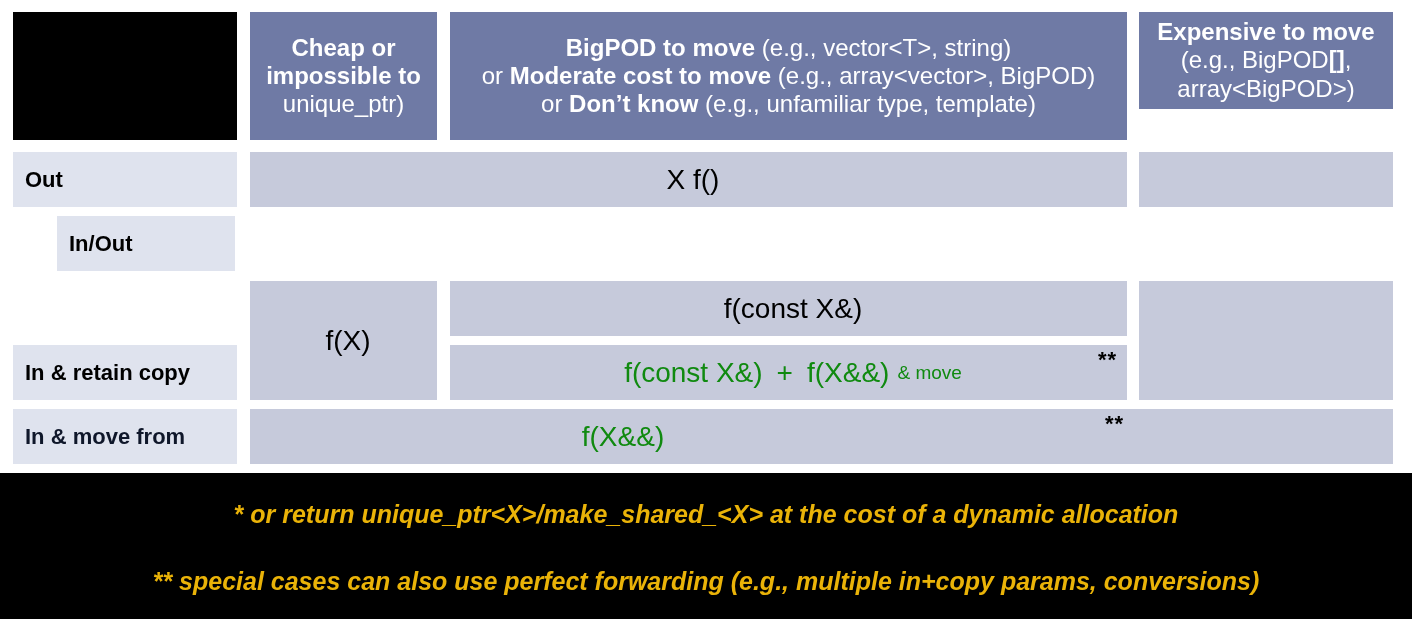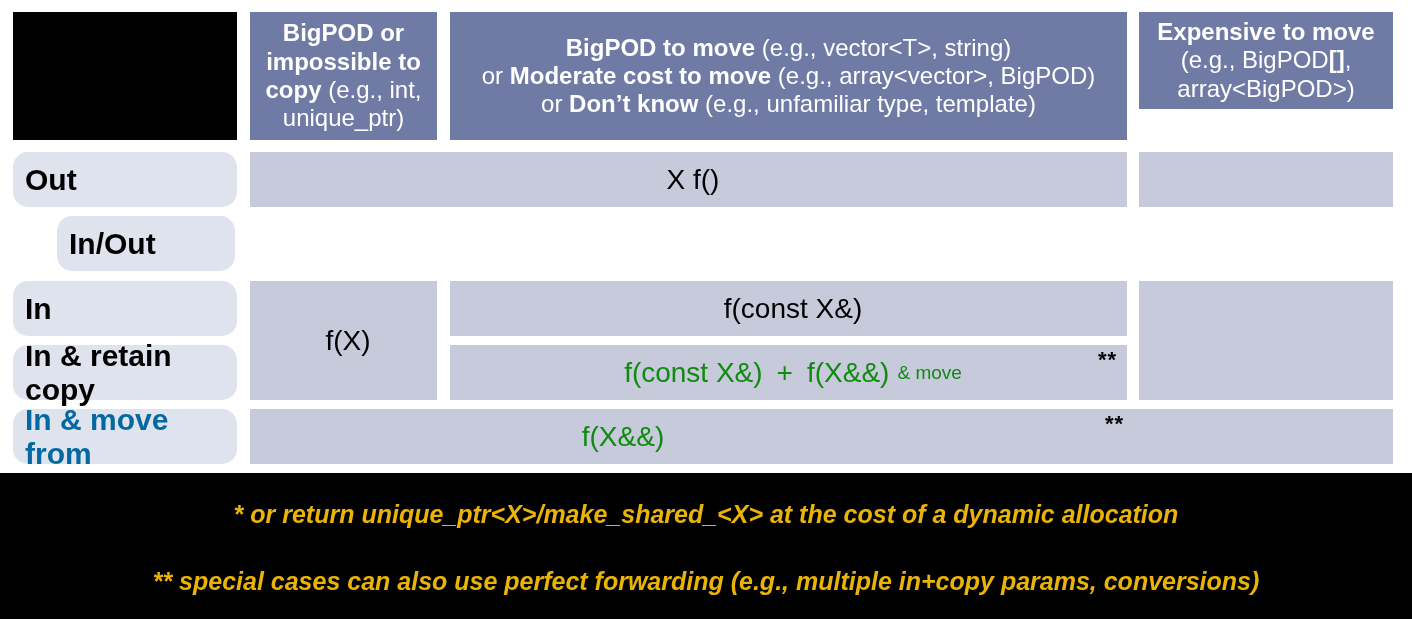--- a/index.html
+++ b/index.html
@@ -55,28 +55,27 @@
     padding: 4px 8px;
     flex-direction: column;
   }
   .colhead .hline { display: block; width: 100%; }
   .colhead b { font-weight: bold; }
 
   
   .rowhead {
     background: #dfe3ee;
     color: #000000;
-    font-size: 30px;
+    font-size: 22px;
     font-weight: bold;
     justify-content: flex-start;
     padding-left: 12px;
     text-align: left;
-    border-radius: 15px;
-  }
-  .rowhead.green { color: #0369a1; }
+  }
+  .rowhead.green { color: #0f172a; }
 
   
   .valcell {
     background: #c6cadb;
     color: #000000;
     font-size: 28px;
   }
   .valcell.green { color: #108a10; }
 
   .sub {
@@ -128,27 +127,24 @@
 <div id="slide">
 
   <div id="table-area">
 
     <div class="cell corner" style="left:13px; top:12px; width:224px; height:128px;">
       <span></span>
     </div>
 
     <div class="cell colhead" style="left:250px; top:12px; width:187px; height:128px;">
       <span class="hline">
-        <b>BigPOD or</b>
+        <b>Cheap or</b>
       </span>
       <span class="hline">
         <b>impossible to</b>
-      </span>
-      <span class="hline">
-        <b>copy</b><span> (e.g., int,</span>
       </span>
       <span class="hline">unique_ptr)</span>
     </div>
 
     <div class="cell colhead" style="left:450px; top:12px; width:677px; height:128px;">
       <span class="hline">
         <b>BigPOD to move</b><span> (e.g., vector&lt;T&gt;, string)</span>
       </span>
       <span class="hline">
         <span>or </span><b>Moderate cost to move</b><span> (e.g., array&lt;vector&gt;, BigPOD)</span>
@@ -173,23 +169,20 @@
     </div>
     <div class="cell valcell" style="left:250px; top:152px; width:877px; height:55px;">
       <span>X f()</span>
     </div>
     <div class="cell valcell" style="left:1139px; top:152px; width:254px; height:55px;"></div>
 
     <div class="cell rowhead" style="left:13px; top:216px; width:178px; height:55px;margin-left:44px;">
       <span>In/Out</span>
     </div>
 
-    <div class="cell rowhead" style="left:13px; top:281px; width:224px; height:55px;">
-      <span>In</span>
-    </div>
 
     <div class="cell valcell" style="left:250px; top:281px; width:187px; height:119px;">
       <span>f(X)</span>
     </div>
     <div class="cell valcell" style="left:450px; top:281px; width:677px; height:55px;">
       <span>f(const X&amp;)</span>
     </div>
     <div class="cell valcell" style="left:1139px; top:281px; width:254px; height:119px;"></div>
 
     <div class="cell rowhead" style="left:13px; top:345px; width:224px; height:55px;">

